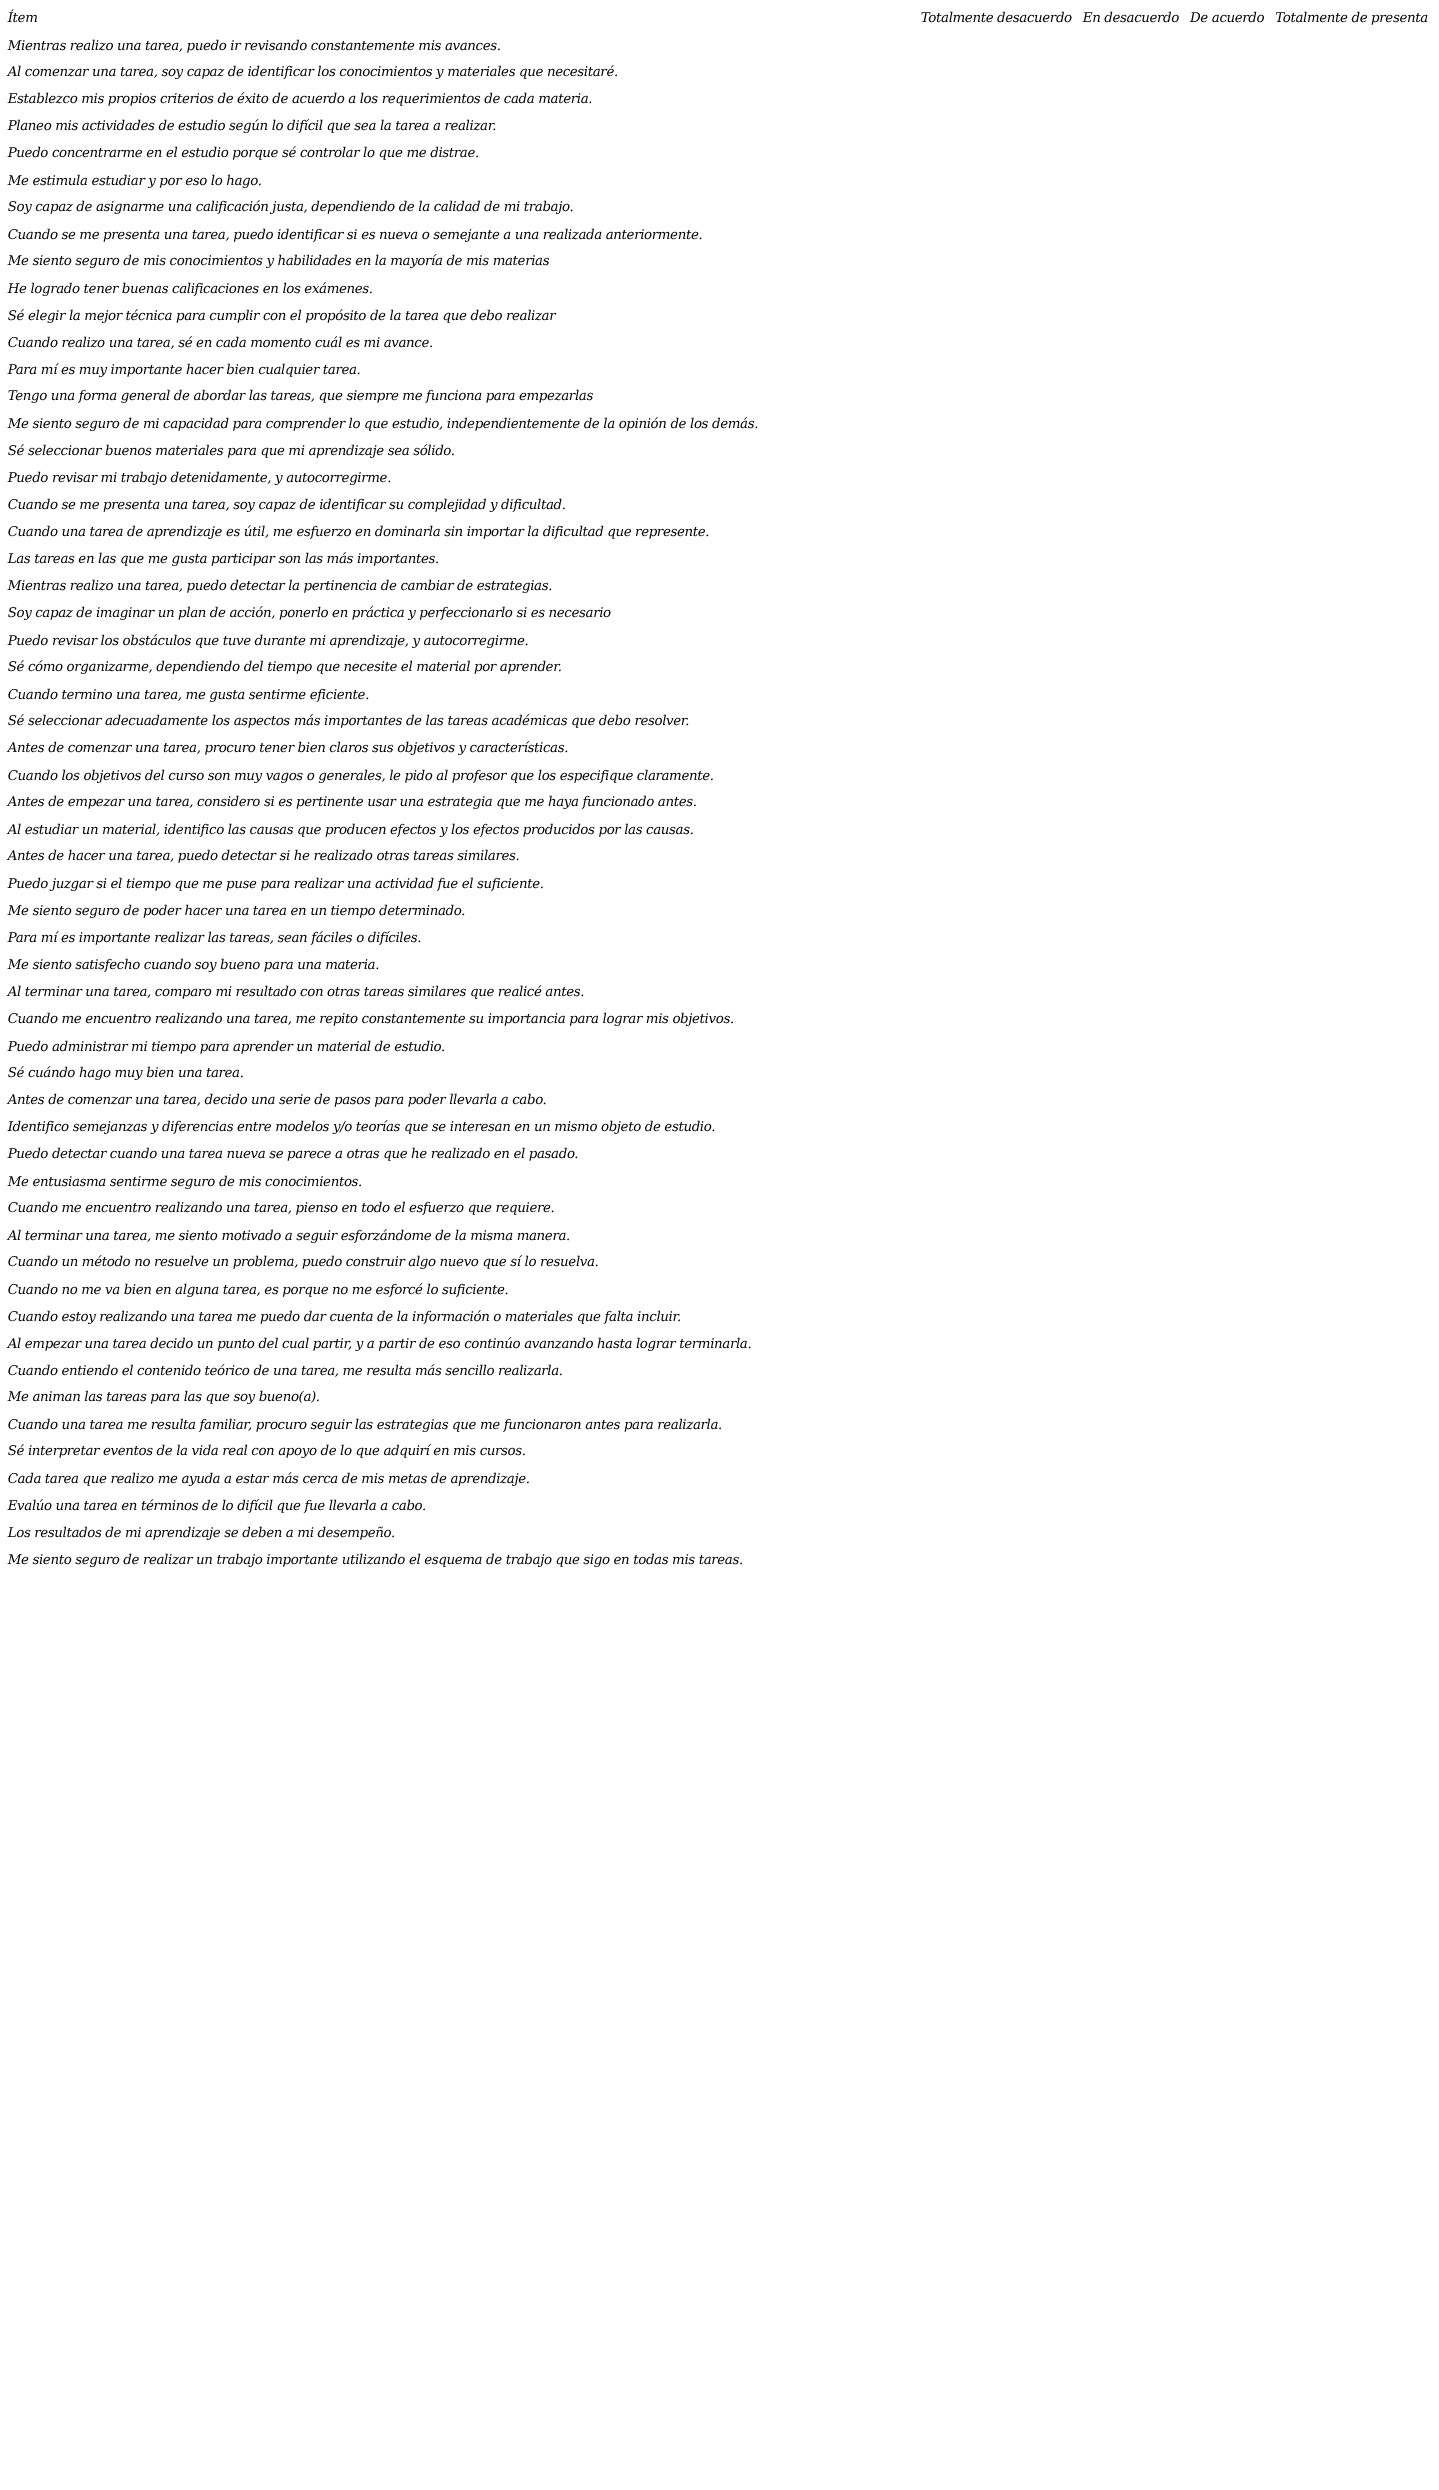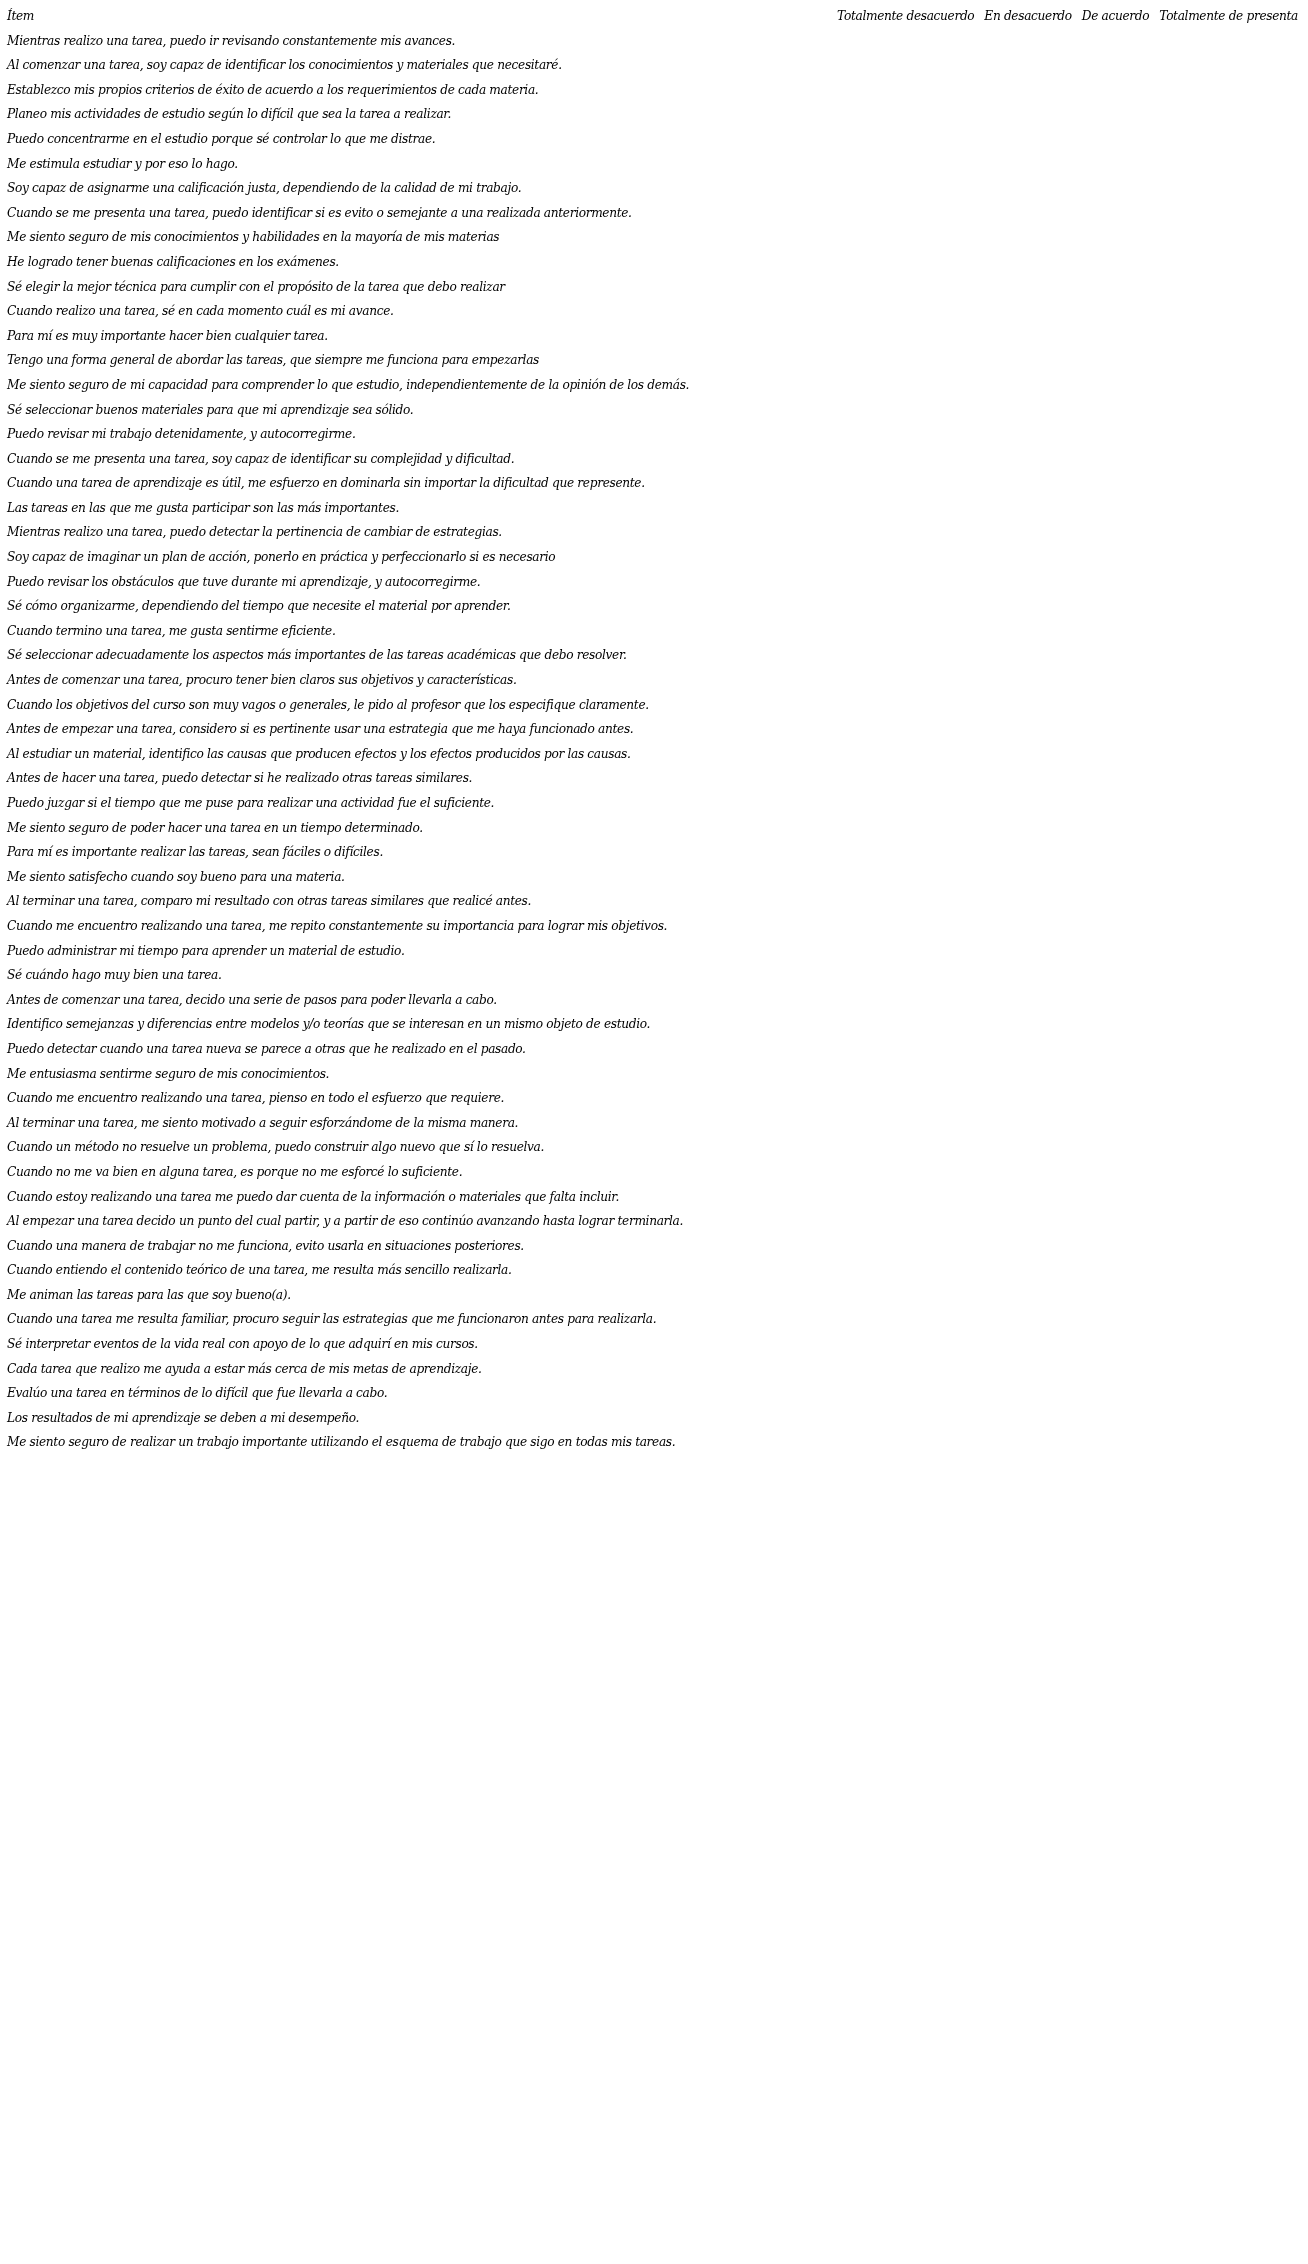--- a/index.html
+++ b/index.html
@@ -100,21 +100,21 @@
         <td class="scale-cell"></td>
       </tr>
       <tr>
         <td>Soy capaz de asignarme una calificación justa, dependiendo de la calidad de mi trabajo.</td>
         <td class="scale-cell"></td>
         <td class="scale-cell"></td>
         <td class="scale-cell"></td>
         <td class="scale-cell"></td>
       </tr>
       <tr>
-        <td>Cuando se me presenta una tarea, puedo identificar si es evito o semejante a una realizada anteriormente.</td>
+        <td>Cuando se me presenta una tarea, puedo identificar si es nueva o semejante a una realizada anteriormente.</td>
         <td class="scale-cell"></td>
         <td class="scale-cell"></td>
         <td class="scale-cell"></td>
         <td class="scale-cell"></td>
       </tr>
       <tr>
         <td>Me siento seguro de mis conocimientos y habilidades en la mayoría de mis materias</td>
         <td class="scale-cell"></td>
         <td class="scale-cell"></td>
         <td class="scale-cell"></td>
@@ -388,27 +388,20 @@
       </tr>
       <tr>
         <td>Cuando estoy realizando una tarea me puedo dar cuenta de la información o materiales que falta incluir.</td>
         <td class="scale-cell"></td>
         <td class="scale-cell"></td>
         <td class="scale-cell"></td>
         <td class="scale-cell"></td>
       </tr>
       <tr>
         <td>Al empezar una tarea decido un punto del cual partir, y a partir de eso continúo avanzando hasta lograr terminarla.</td>
-        <td class="scale-cell"></td>
-        <td class="scale-cell"></td>
-        <td class="scale-cell"></td>
-        <td class="scale-cell"></td>
-      </tr>
-      <tr>
-        <td>Cuando una manera de trabajar no me funciona, evito usarla en situaciones posteriores.</td>
         <td class="scale-cell"></td>
         <td class="scale-cell"></td>
         <td class="scale-cell"></td>
         <td class="scale-cell"></td>
       </tr>
       <tr>
         <td>Cuando entiendo el contenido teórico de una tarea, me resulta más sencillo realizarla.</td>
         <td class="scale-cell"></td>
         <td class="scale-cell"></td>
         <td class="scale-cell"></td>

